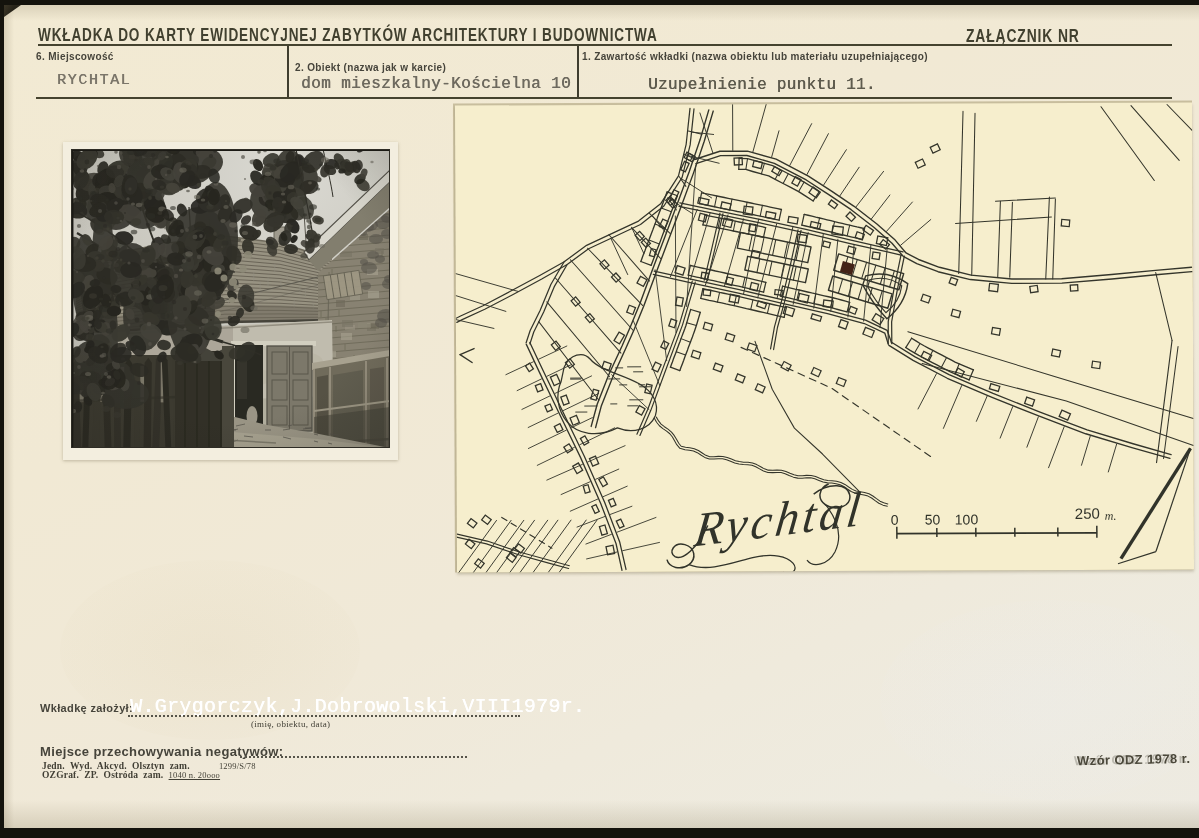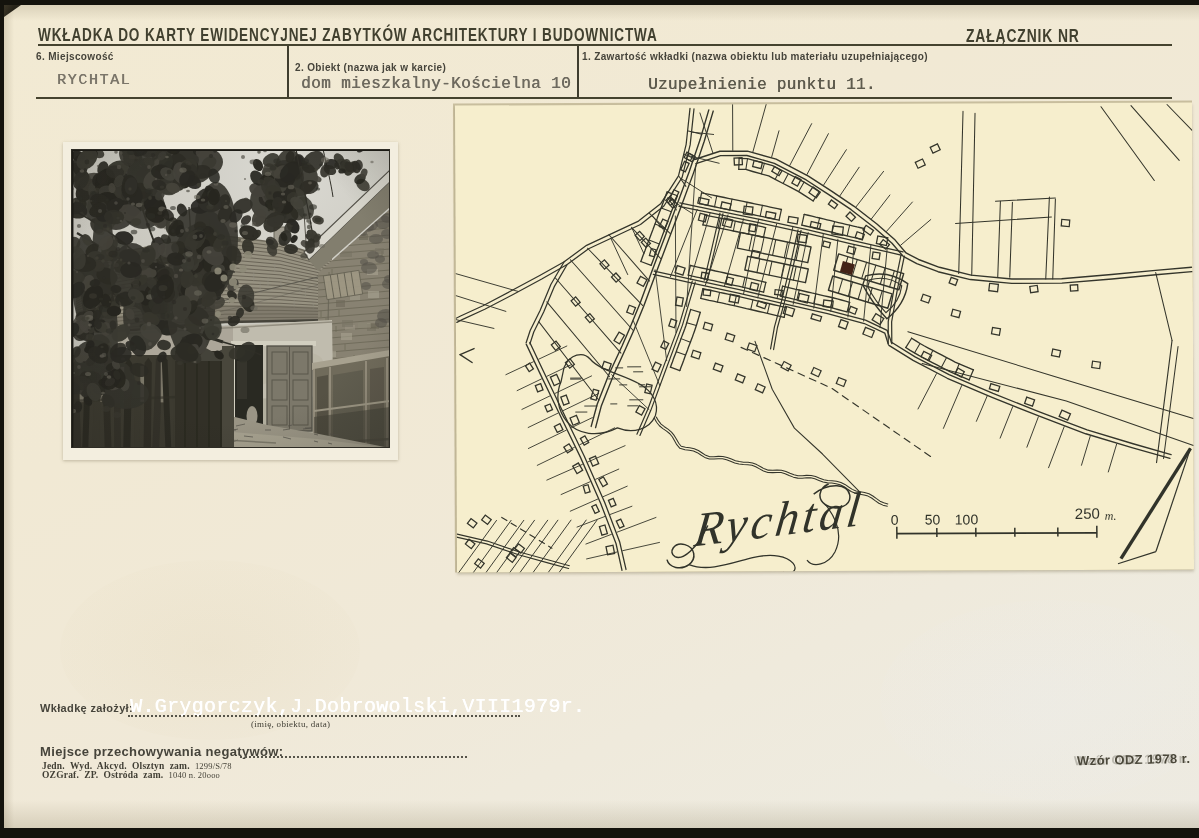--- a/index.html
+++ b/index.html
@@ -33,21 +33,21 @@
 <div class="typed" style="left:648px;top:76px;font-size:16px;letter-spacing:0.3px;color:#5e5b4e;">Uzupełnienie punktu 11.</div>
 <div class="vline" style="left:287px;top:46px;width:1.6px;height:52px;"></div>
 <div class="vline" style="left:576.5px;top:46px;width:2px;height:52px;"></div>
 <div class="hline" style="left:36px;top:97.2px;width:1136px;height:1.9px;"></div>
 <div class="lbl" style="left:40px;top:702px;font-size:11px;text-align:center;">Wkładkę założył:</div>
 <div class="typed" style="left:130px;top:695px;font-size:20px;letter-spacing:0.3px;color:#ffffff;text-align:center;">W.Grygorczyk,J.Dobrowolski,VIII1979r.</div>
 <div class="dot" style="left:128px;top:700px;width:392px;height:15px;"></div>
 <div class="small" style="left:251px;top:719px;font-size:9px;letter-spacing:0.3px;">(imię, obiektu, data)</div>
 <div class="lbl" style="left:40px;top:744px;font-size:13px;">Miejsce przechowywania negatywów:</div>
 <div class="dot" style="left:240px;top:741px;width:227px;height:15px;"></div>
-<div class="small" style="left:42px;top:762px;font-size:9.5px;font-weight:700;line-height:9px;letter-spacing:0.2px;">Jedn.&nbsp; Wyd.&nbsp; Akcyd.&nbsp; Olsztyn&nbsp; zam.&nbsp; <span style="font-weight:400;font-size:8.5px;">1299/S/78</span><br>OZGraf.&nbsp; ZP.&nbsp; Ostróda&nbsp; zam.&nbsp; <span style="font-weight:400;font-size:8.5px;">1040 n. 20ooo</span></div>
+<div class="small" style="left:42px;top:762px;font-size:9.5px;font-weight:700;line-height:9px;letter-spacing:0.2px;">Jedn.&nbsp; Wyd.&nbsp; Akcyd.&nbsp; Olsztyn&nbsp; zam.&nbsp; <span style="font-weight:400;font-size:8.5px;margin-left:24px;">1299/S/78</span><br>OZGraf.&nbsp; ZP.&nbsp; Ostróda&nbsp; zam.&nbsp; <span style="font-weight:400;font-size:8.5px;text-decoration:underline;">1040 n. 20ooo</span></div>
 <div style="position:absolute;left:1077px;top:752px;font-size:13px;font-weight:700;color:#4b483b;letter-spacing:0.4px;white-space:nowrap;transform:rotate(-1.2deg);text-shadow:-3px 0 rgba(75,72,59,0.30);">Wzór ODZ 1978 r.</div>
 <div style="position:absolute;left:454px;top:102px;width:739px;height:469px;background:#c9bf9f;transform:rotate(-0.25deg);"></div>
 <div style="position:absolute;left:455.5px;top:103.5px;width:737px;height:467px;background:#f6eecd;transform:rotate(-0.25deg);box-shadow:0 2px 3px rgba(100,88,55,0.30);">
     <svg width="737" height="467" viewBox="0 0 737 467" style="position:absolute;left:0;top:0;">
       <polyline points="235.0,3.8 231.0,39.7 223.2,71.2 205.5,98.7 183.0,116.3 157.2,128.2 131.0,140.3 108.5,156.6 95.2,179.1 84.2,205.2 74.2,225.2 70.1,237.4" fill="none" stroke="#34352b" stroke-width="1.25" stroke-linecap="round" stroke-linejoin="round"></polyline>
       <polyline points="239.0,4.2 235.0,40.3 226.8,72.8 208.5,101.3 185.0,119.7 158.8,131.8 133.0,143.7 111.5,159.4 98.8,180.9 87.8,206.8 77.8,226.8 73.9,238.6" fill="none" stroke="#34352b" stroke-width="1.25" stroke-linecap="round" stroke-linejoin="round"></polyline>
       <polyline points="109.0,156.3 84.0,170.2 54.1,186.2 27.1,200.2 5.2,210.2 -0.9,213.2" fill="none" stroke="#34352b" stroke-width="1.2" stroke-linecap="round" stroke-linejoin="round"></polyline>
       <polyline points="111.0,159.7 86.0,173.8 55.9,189.8 28.9,203.8 6.8,213.8 0.9,216.8" fill="none" stroke="#34352b" stroke-width="1.2" stroke-linecap="round" stroke-linejoin="round"></polyline>
       <polyline points="70.2,238.8 83.2,266.9 102.2,306.9 124.2,352.8 144.1,398.8 159.1,438.6 165.0,465.4" fill="none" stroke="#34352b" stroke-width="1.3" stroke-linecap="round" stroke-linejoin="round"></polyline>
       <polyline points="73.8,237.2 86.8,265.1 105.8,305.1 127.8,351.2 147.9,397.2 162.9,437.4 169.0,464.6" fill="none" stroke="#34352b" stroke-width="1.3" stroke-linecap="round" stroke-linejoin="round"></polyline>

